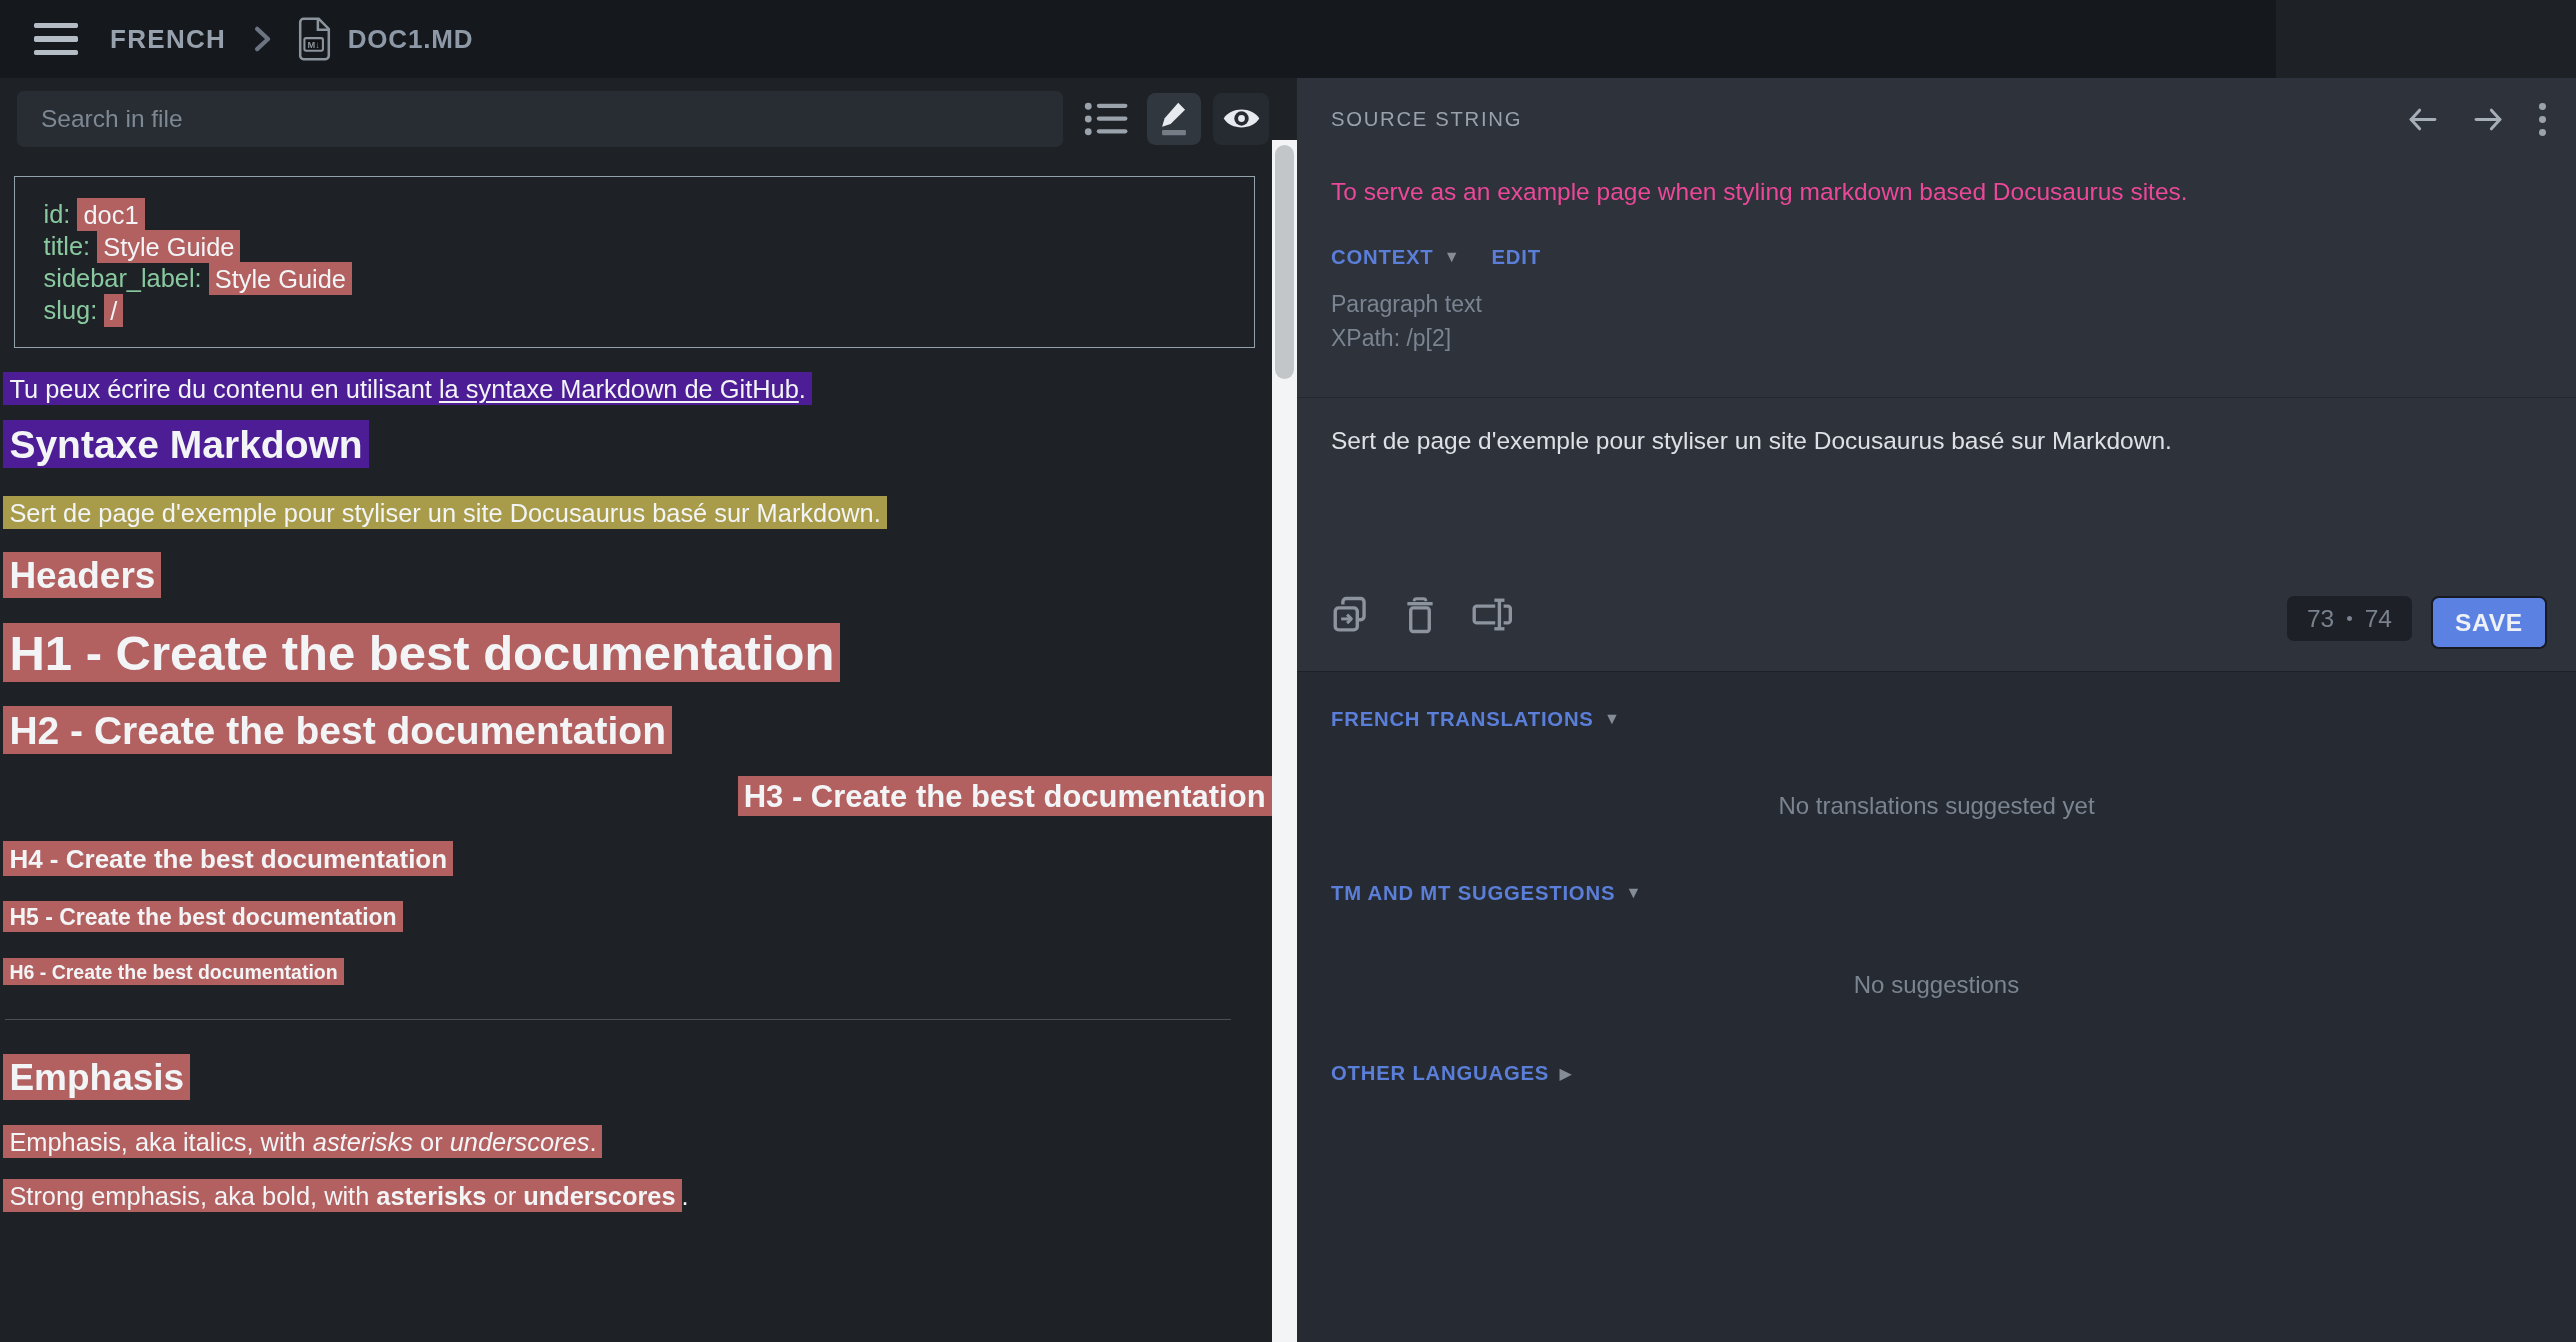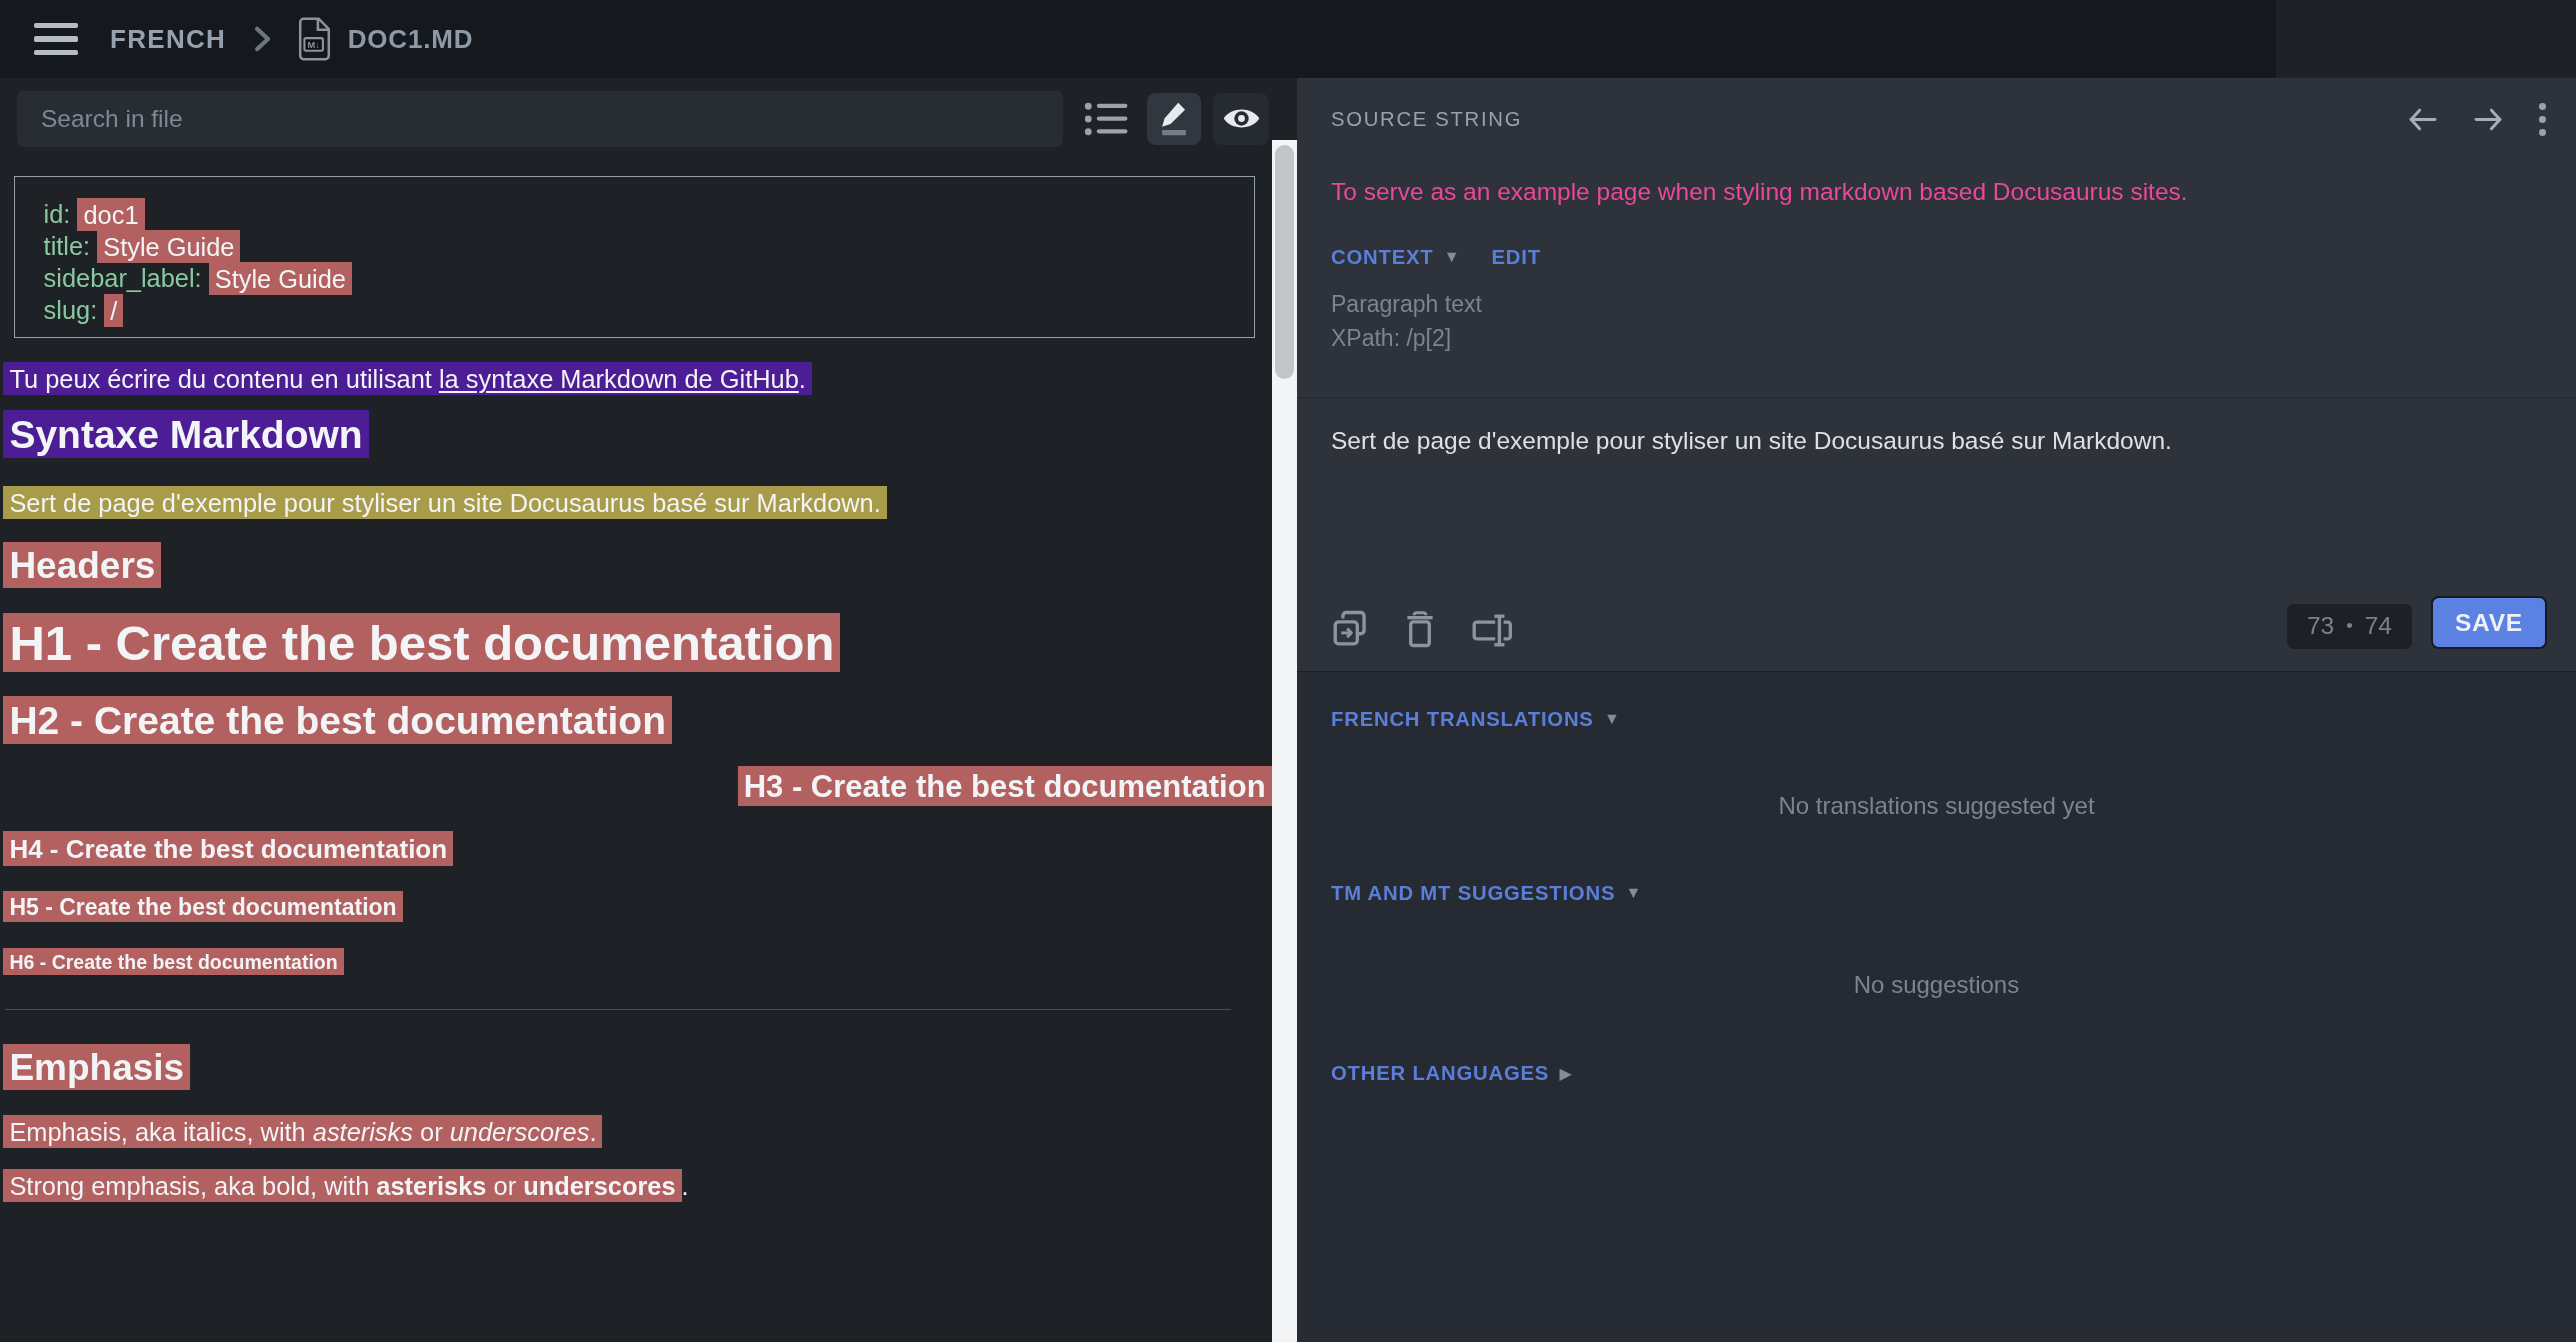--- a/index.html
+++ b/index.html
@@ -37,21 +37,21 @@
   .btn-eye  { width:56px; height:52px; margin-left:12px; background:#262b32; border-radius:8.5px; }
 
   
   .scroll-track { position:absolute; right:0; top:62px; bottom:0; width:25.4px;
                   background:#f3f4f5; }
   .scroll-thumb { position:absolute; left:3.4px; top:5.1px; width:18.6px; height:234px;
                   background:#c3c6c9; border-radius:10.2px; }
 
   
   .doc { position:absolute; left:0; top:70px; right:25.4px; bottom:0; padding:0 0 0 3.4px; }
-  .fm-box { margin:28px 17px 0 10.2px; border:1.7px solid #93a1ab; padding:21px 17px 11px 29px; }
+  .fm-box { margin:28px 17px 0 10.2px; border:1.7px solid #93a1ab; padding:21px 17px 21px 29px; }
   .fm-line { font-size:25.4px; line-height:32px; color:#e8ebee; white-space:pre; }
   .fm-key { color:#89c9a0; }
   .hl { color:#f2f4f6; padding:2.5px 6px; }
   .hl-red   { background:#b26060; }
   .hl-green { background:#4c1d95; }
   .hl-olive { background:#a89b49; }
   .p-line { font-size:25.4px; margin-top:26px; color:#f2f4f6; }
   .p-line .lnk { text-decoration:underline; text-underline-offset:4.2px;
                  text-decoration-thickness:1.7px; cursor:pointer; }
   .h2-line { font-size:39px; font-weight:bold; margin-top:19.5px; }
@@ -76,21 +76,21 @@
   .kebab { margin-left:34px; display:flex; flex-direction:column; gap:6px; cursor:pointer; }
   .kebab i { width:6.8px; height:6.8px; border-radius:50%; background:#9aa2ac; }
   .src-text { margin:42px 34px 0 34px; font-size:24.5px; color:#ec4899; }
   .ctx-row { display:flex; align-items:center; margin:40px 34px 0 34px; }
   .link-label { color:#5b7fd9; font-size:20.3px; font-weight:bold; letter-spacing:0.8px; cursor:pointer; }
   .caret { color:#858c96; font-size:16px; margin-left:10.2px; }
   .edit-link { margin-left:32px; }
   .ctx-gray { margin:18.6px 34px 0 34px; font-size:23px; line-height:34px; color:#7b8491; }
   .card-divider { border-top:1.7px solid #23272e; margin-top:42px; }
   .trans-area { margin:29px 34px 0 34px; min-height:169px; font-size:24.5px; color:#dde1e6; }
-  .trans-toolbar { display:flex; align-items:flex-end; padding:0 29px 22px 34px; }
+  .trans-toolbar { display:flex; align-items:flex-start; padding:0 29px 22px 34px; }
   .tool-ic { margin-right:34px; cursor:pointer; display:flex; align-items:center; }
   .toolbar-spacer { flex:1; }
   .counter-pill { background:#1d2127; border-radius:6.8px; padding:8.5px 20.3px; font-size:24.5px;
                   color:#79828e; display:flex; gap:12px; align-items:center; }
   .counter-pill .sep { font-size:18.6px; }
   .save-btn { margin-left:18.6px; background:#5b82e2; border:2.5px solid #171b21; border-radius:7.6px;
               color:#eef1f5; font-weight:bold; font-size:24.5px; letter-spacing:0.8px;
               padding:10.2px 22px; cursor:pointer; font-family:"Liberation Sans", sans-serif; }
 
   

